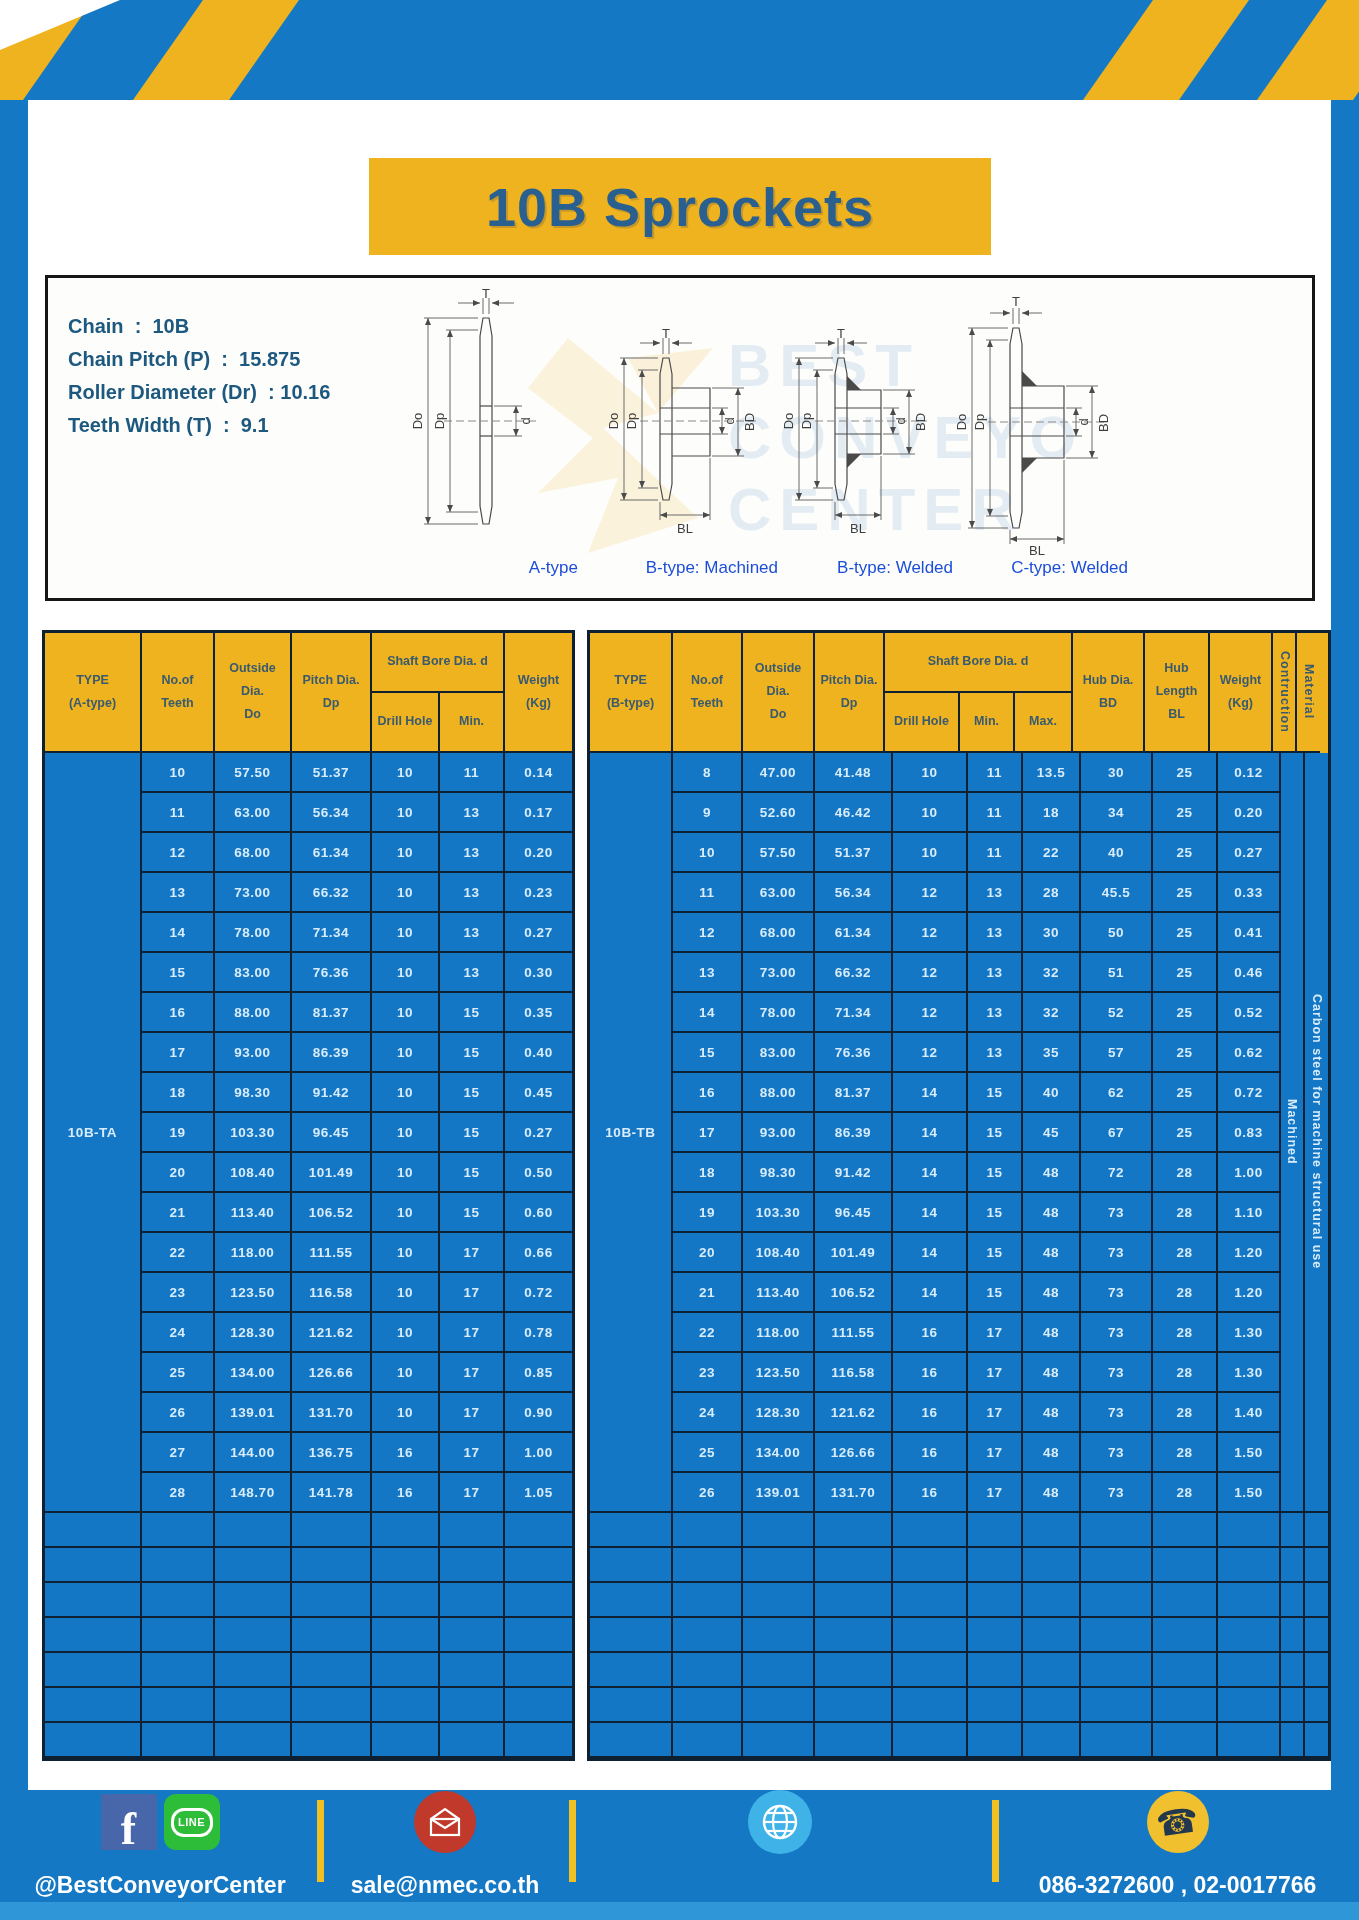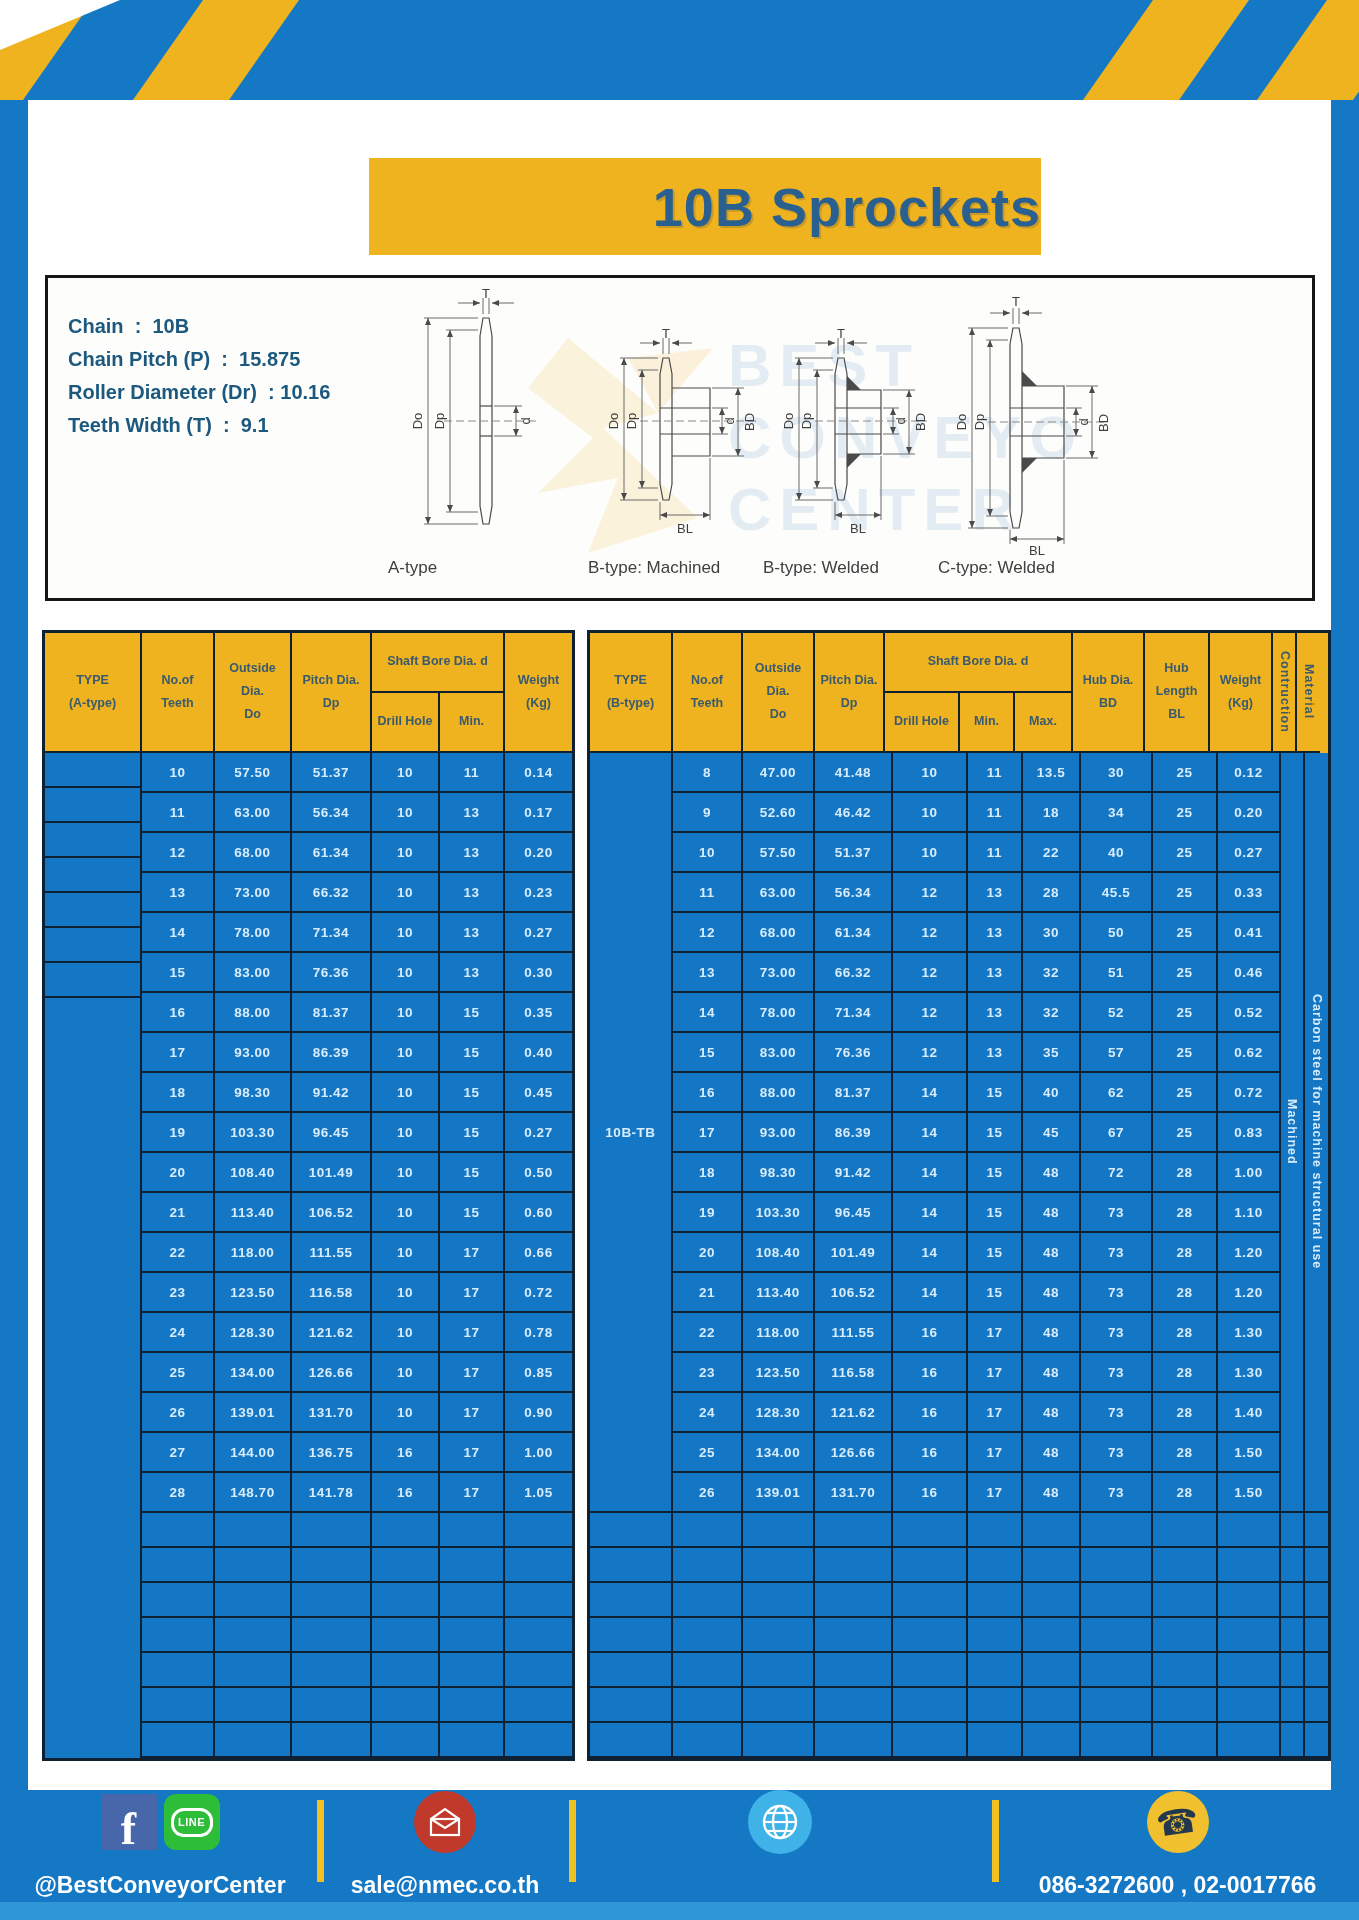--- a/index.html
+++ b/index.html
@@ -5,30 +5,30 @@
   *{margin:0;padding:0;box-sizing:border-box}
   body{font-family:"Liberation Sans",sans-serif;background:#9aa0a6}
   .page{position:relative;width:1359px;height:1920px;background:#1478c5;overflow:hidden;margin:0 auto}
   
   .band{position:absolute;left:0;top:0;width:1359px;height:100px;background:#1478c5;overflow:hidden}
   .stripe{position:absolute;top:-8px;height:116px;width:96px;background:#efb320;transform:skewX(-35deg)}
   .corner{position:absolute;left:0;top:0;width:120px;height:50px;background:#ffffff;clip-path:polygon(0 0,100% 0,0 100%)}
   
   .content{position:absolute;left:28px;top:100px;width:1303px;height:1690px;background:#ffffff}
   
-  .banner{position:absolute;left:369px;top:158px;width:672px;height:97px;background:#efb320;display:flex;align-items:center;justify-content:flex-end}
+  .banner{position:absolute;left:369px;top:158px;width:622px;height:97px;background:#efb320;display:flex;align-items:center;justify-content:center}
   .banner h1{font-size:54px;font-weight:bold;color:#2a6090;letter-spacing:1px;text-shadow:2px 2px 0 rgba(20,40,70,.18)}
   
   .panel{position:absolute;left:45px;top:275px;width:1270px;height:326px;background:#fdfdfb;border:3px solid #161616}
   .specs{position:absolute;left:20px;top:32px;z-index:3}
   .specs div{font-size:20px;font-weight:bold;color:#1d597f;line-height:33px;white-space:pre}
   .wm{position:absolute;left:460px;top:40px;width:580px;height:270px;opacity:.45;z-index:1;pointer-events:none;overflow:hidden}
   .wm .wmtext{position:absolute;left:220px;top:12px;font-weight:bold;color:#c5d9ea;font-size:60px;letter-spacing:8px;line-height:72px}
   .fig{position:absolute;top:10px;width:190px;z-index:2}
-  .figcap{text-align:left;font-size:17px;color:#404040;margin-top:2px}
+  .figcap{text-align:right;font-size:17px;color:#1d4ed8;margin-top:2px}
   
   .tables{position:absolute;left:42px;top:630px;display:flex;gap:12px}
   .tbl{border:3px solid #0d2133;background:#1478c5}
   .thead{display:grid;grid-auto-rows:60px;background:#efb320;color:#3a5a6e;font-weight:bold;font-size:12.5px;text-align:center}
   .hc{border-right:2px solid #0d2133;border-bottom:2px solid #0d2133;display:flex;flex-direction:column;align-items:center;justify-content:center;gap:9px;padding:1px;line-height:1.1}
   .hc.noR{border-right:none}
   .hc .vspan{writing-mode:vertical-rl;letter-spacing:1px}
   .tbody{display:flex}
   .bcol{display:flex;flex-direction:column;border-right:2px solid #0d2133}
   .bcol.noR{border-right:none}
@@ -286,20 +286,23 @@
         <div class="hc" style="grid-column:5/7;grid-row:1">Shaft Bore Dia. d</div>
         <div class="hc" style="grid-column:5;grid-row:2">Drill Hole</div>
         <div class="hc" style="grid-column:6;grid-row:2">Min.</div>
         <div class="hc noR" style="grid-column:7;grid-row:1/3">
           <span>Weight</span>
             <span>(Kg)</span>
         </div>
       </div>
       <div class="tbody">
         <div class="bcol" style="width:97px">
+          <div class="mcell">
+              <span>10B-TA</span>
+            </div>
           <div>
               <div class="ecell"></div>
               <div class="ecell"></div>
               <div class="ecell"></div>
               <div class="ecell"></div>
               <div class="ecell"></div>
               <div class="ecell"></div>
               <div class="ecell"></div>
             </div>
         </div>

